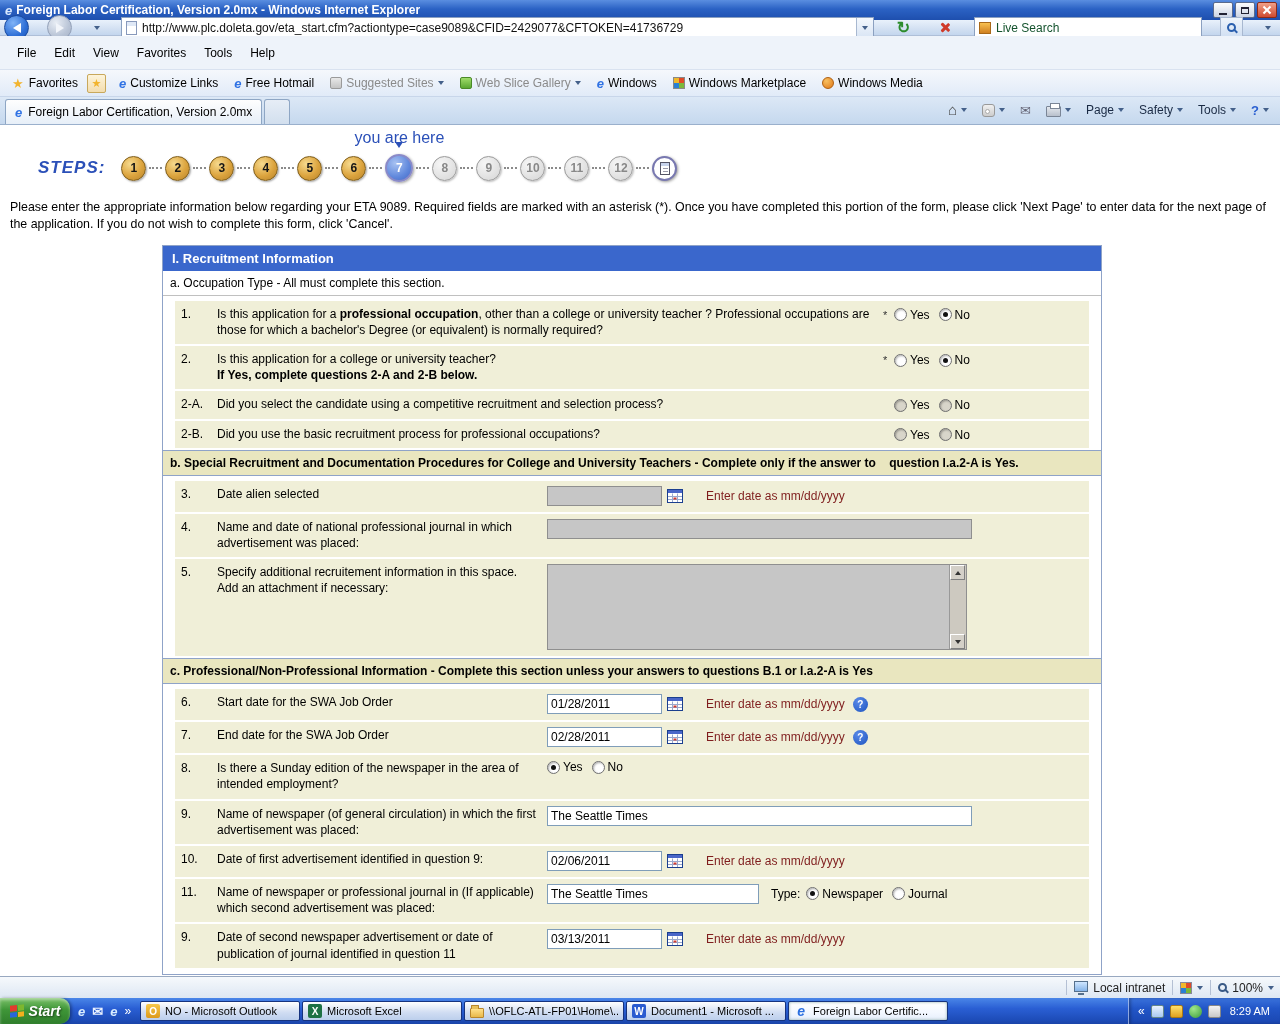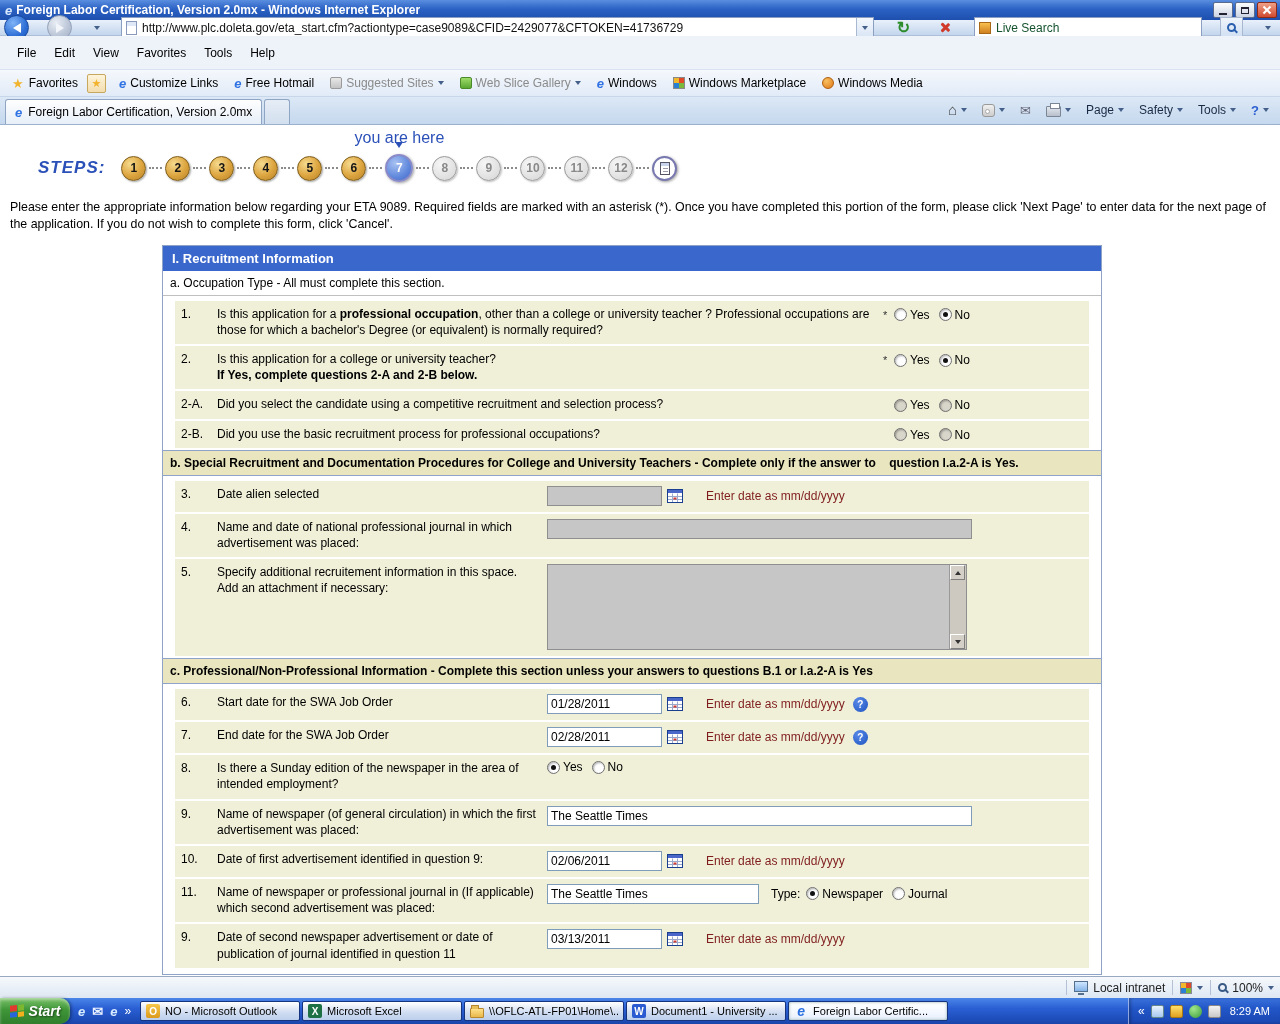--- a/index.html
+++ b/index.html
@@ -628,21 +628,21 @@
     <div class="taskbtn">
       <span class="app-ico ico-excel">X</span>
       <span class="t">Microsoft Excel</span>
     </div>
     <div class="taskbtn">
       <span class="ico-folder"></span>
       <span class="t">\\OFLC-ATL-FP01\Home\...</span>
     </div>
     <div class="taskbtn">
       <span class="app-ico ico-word">W</span>
-      <span class="t">Document1 - University ...</span>
+      <span class="t">Document1 - Microsoft ...</span>
     </div>
     <div class="taskbtn active">
       <span class="app-ico ico-ie">e</span>
       <span class="t">Foreign Labor Certific...</span>
     </div>
     <div class="tray">
       <span class="tray-chev">«</span>
       <span class="tray-ico t1"></span>
       <span class="tray-ico t2"></span>
       <span class="tray-ico t3"></span>

